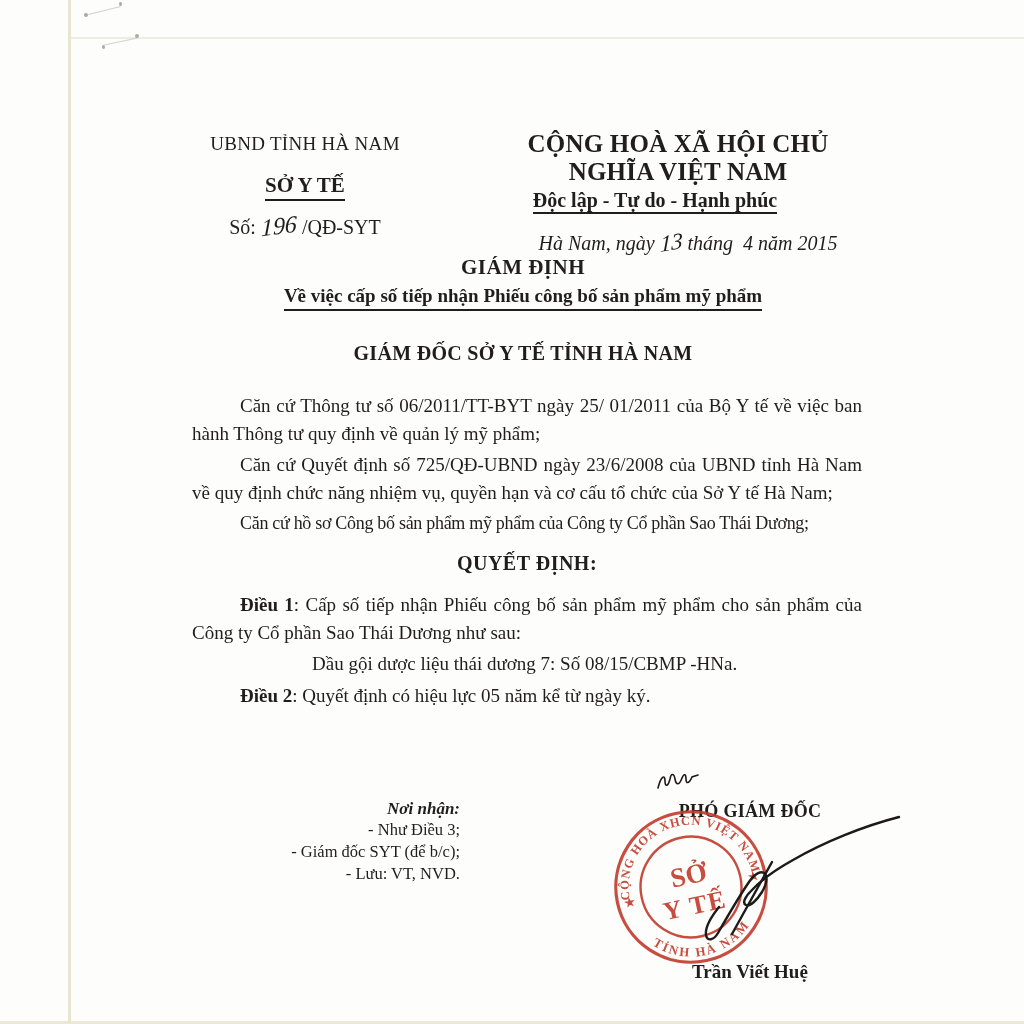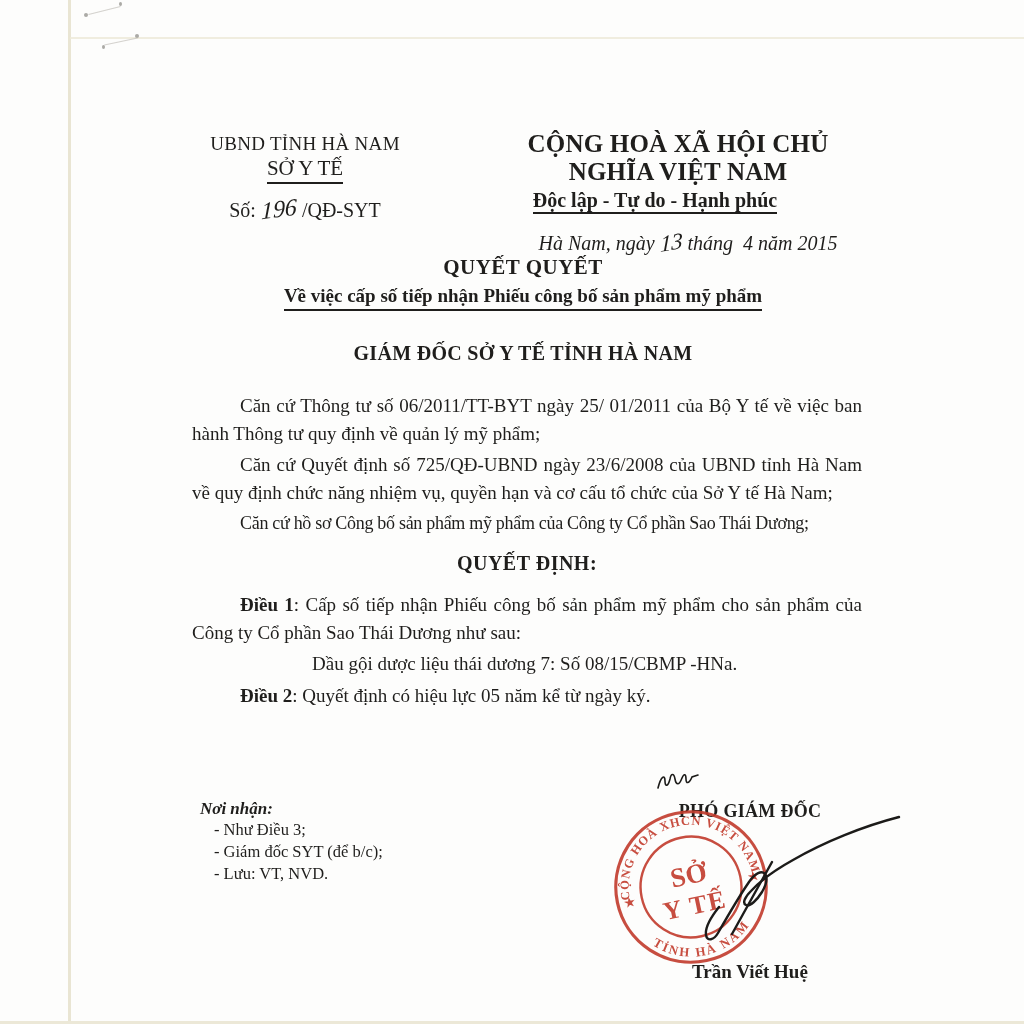--- a/index.html
+++ b/index.html
@@ -10,21 +10,21 @@
   .abs{position:absolute;}
   
   .edge-v{left:68px;top:0;bottom:0;width:3px;background:#e9e5d3;}
   .edge-top{left:70px;top:37px;right:0;height:2px;background:#edead9;opacity:.85;}
   .edge-bottom{left:0;right:0;bottom:0;height:3px;background:#ece8d7;}
   .speck{position:absolute;background:#8f8d88;border-radius:50%;opacity:.75;}
   .scratch{position:absolute;height:1px;background:#c9c7c2;opacity:.8;}
   
   .hdr-left{top:133px;left:188px;width:234px;text-align:center;}
   .hdr-left .org-parent{font-size:19px;letter-spacing:.3px;}
-  .hdr-left .org-name{font-size:21px;font-weight:normal;margin-top:1px;}
+  .hdr-left .org-name{font-size:21px;font-weight:bold;margin-top:18px;}
   .hdr-left .org-name span{display:inline-block;border-bottom:2px solid #1f1e1c;padding-bottom:1px;}
   .docno{font-size:20px;margin-top:13px;text-align:center;}
   .hand{display:inline-block;font-style:italic;transform:rotate(-7deg) skewX(-8deg);font-size:24px;line-height:1;}
   .hand-day{display:inline-block;font-style:italic;transform:rotate(-9deg) skewX(-10deg);font-size:23px;line-height:1;}
   .hdr-right{top:130px;left:438px;width:434px;text-align:center;}
   .hdr-right .nat1{font-size:25px;font-weight:bold;letter-spacing:.2px;margin-left:46px;}
   .hdr-right .nat2{font-size:20px;font-weight:bold;margin-top:3px;}
   .hdr-right .nat2 span{display:inline-block;border-bottom:2px solid #1f1e1c;padding-bottom:0;}
   .dateline{font-size:20px;font-style:italic;margin-top:17px;padding-left:66px;white-space:pre-wrap;}
   
@@ -34,21 +34,21 @@
   .title-sub span{display:inline-block;border-bottom:2px solid #1f1e1c;padding-bottom:2px;}
   .title-issuer{font-size:20px;font-weight:bold;margin-top:31px;letter-spacing:.3px;}
   
   .content{top:392px;left:192px;width:670px;font-size:19px;line-height:27.5px;text-align:justify;}
   .content p{margin:0 0 4px 0;text-indent:48px;}
   .content p.condensed{letter-spacing:-.3px;font-size:18px;white-space:nowrap;text-align:left;}
   .decision-heading{text-align:center;text-indent:0 !important;font-weight:bold;font-size:20px;margin:12px 0 14px 0 !important;letter-spacing:.5px;}
   .art-label{font-weight:bold;}
   .art-detail{text-indent:120px !important;text-align:left;}
   
-  .recipients{top:799px;left:200px;width:260px;}
+  .recipients{top:799px;left:200px;width:260px;text-align:right;}
   .recipients .rh{font-size:17px;font-weight:bold;font-style:italic;}
   .recipients .ri{font-size:16.5px;line-height:22px;padding-left:14px;}
   .sig-head{top:797px;left:638px;width:224px;text-align:center;}
   .sig-kt{font-size:18px;font-weight:bold;letter-spacing:.3px;}
   .sig-role{font-size:18px;font-weight:bold;margin-top:4px;letter-spacing:.3px;}
   .sig-name{top:961px;left:638px;width:224px;text-align:center;font-size:19px;font-weight:bold;}
   .stamp-svg{left:611px;top:807px;width:160px;height:160px;z-index:3;opacity:.9;pointer-events:none;}
   .sign-svg{left:688px;top:803px;width:224px;height:144px;z-index:4;pointer-events:none;}
   .initials-svg{left:656px;top:768px;width:44px;height:24px;z-index:2;}
 </style>
@@ -75,21 +75,21 @@
   </div>
 </div>
 
 <div class="abs hdr-right">
   <div class="nat1">CỘNG HOÀ XÃ HỘI CHỦ NGHĨA VIỆT NAM</div>
   <div class="nat2"><span>Độc lập - Tự do - Hạnh phúc</span></div>
   <div class="dateline"><span>Hà Nam, ngày</span> <span class="hand-day">13</span> <span>tháng  4 năm 2015</span></div>
 </div>
 
 <div class="abs title-block">
-  <div class="title-main">QUYẾT QUYẾT</div>
+  <div class="title-main">GIÁM ĐỊNH</div>
   <div class="title-sub"><span>Về việc cấp số tiếp nhận Phiếu công bố sản phẩm mỹ phẩm</span></div>
   <div class="title-issuer">GIÁM ĐỐC SỞ Y TẾ TỈNH HÀ NAM</div>
 </div>
 
 <div class="abs content">
   <p>Căn cứ Thông tư số 06/2011/TT-BYT ngày 25/ 01/2011 của Bộ Y tế về việc ban hành Thông tư quy định về quản lý mỹ phẩm;</p>
   <p>Căn cứ Quyết định số 725/QĐ-UBND ngày 23/6/2008 của UBND tỉnh Hà Nam về quy định chức năng nhiệm vụ, quyền hạn và cơ cấu tổ chức của Sở Y tế Hà Nam;</p>
   <p class="condensed">Căn cứ hồ sơ Công bố sản phẩm mỹ phẩm của Công ty Cổ phần Sao Thái Dương;</p>
   <p class="decision-heading">QUYẾT ĐỊNH:</p>
   <p><span class="art-label">Điều 1</span><span>: Cấp số tiếp nhận Phiếu công bố sản phẩm mỹ phẩm cho sản phẩm của Công ty Cổ phần Sao Thái Dương như sau:</span></p>

